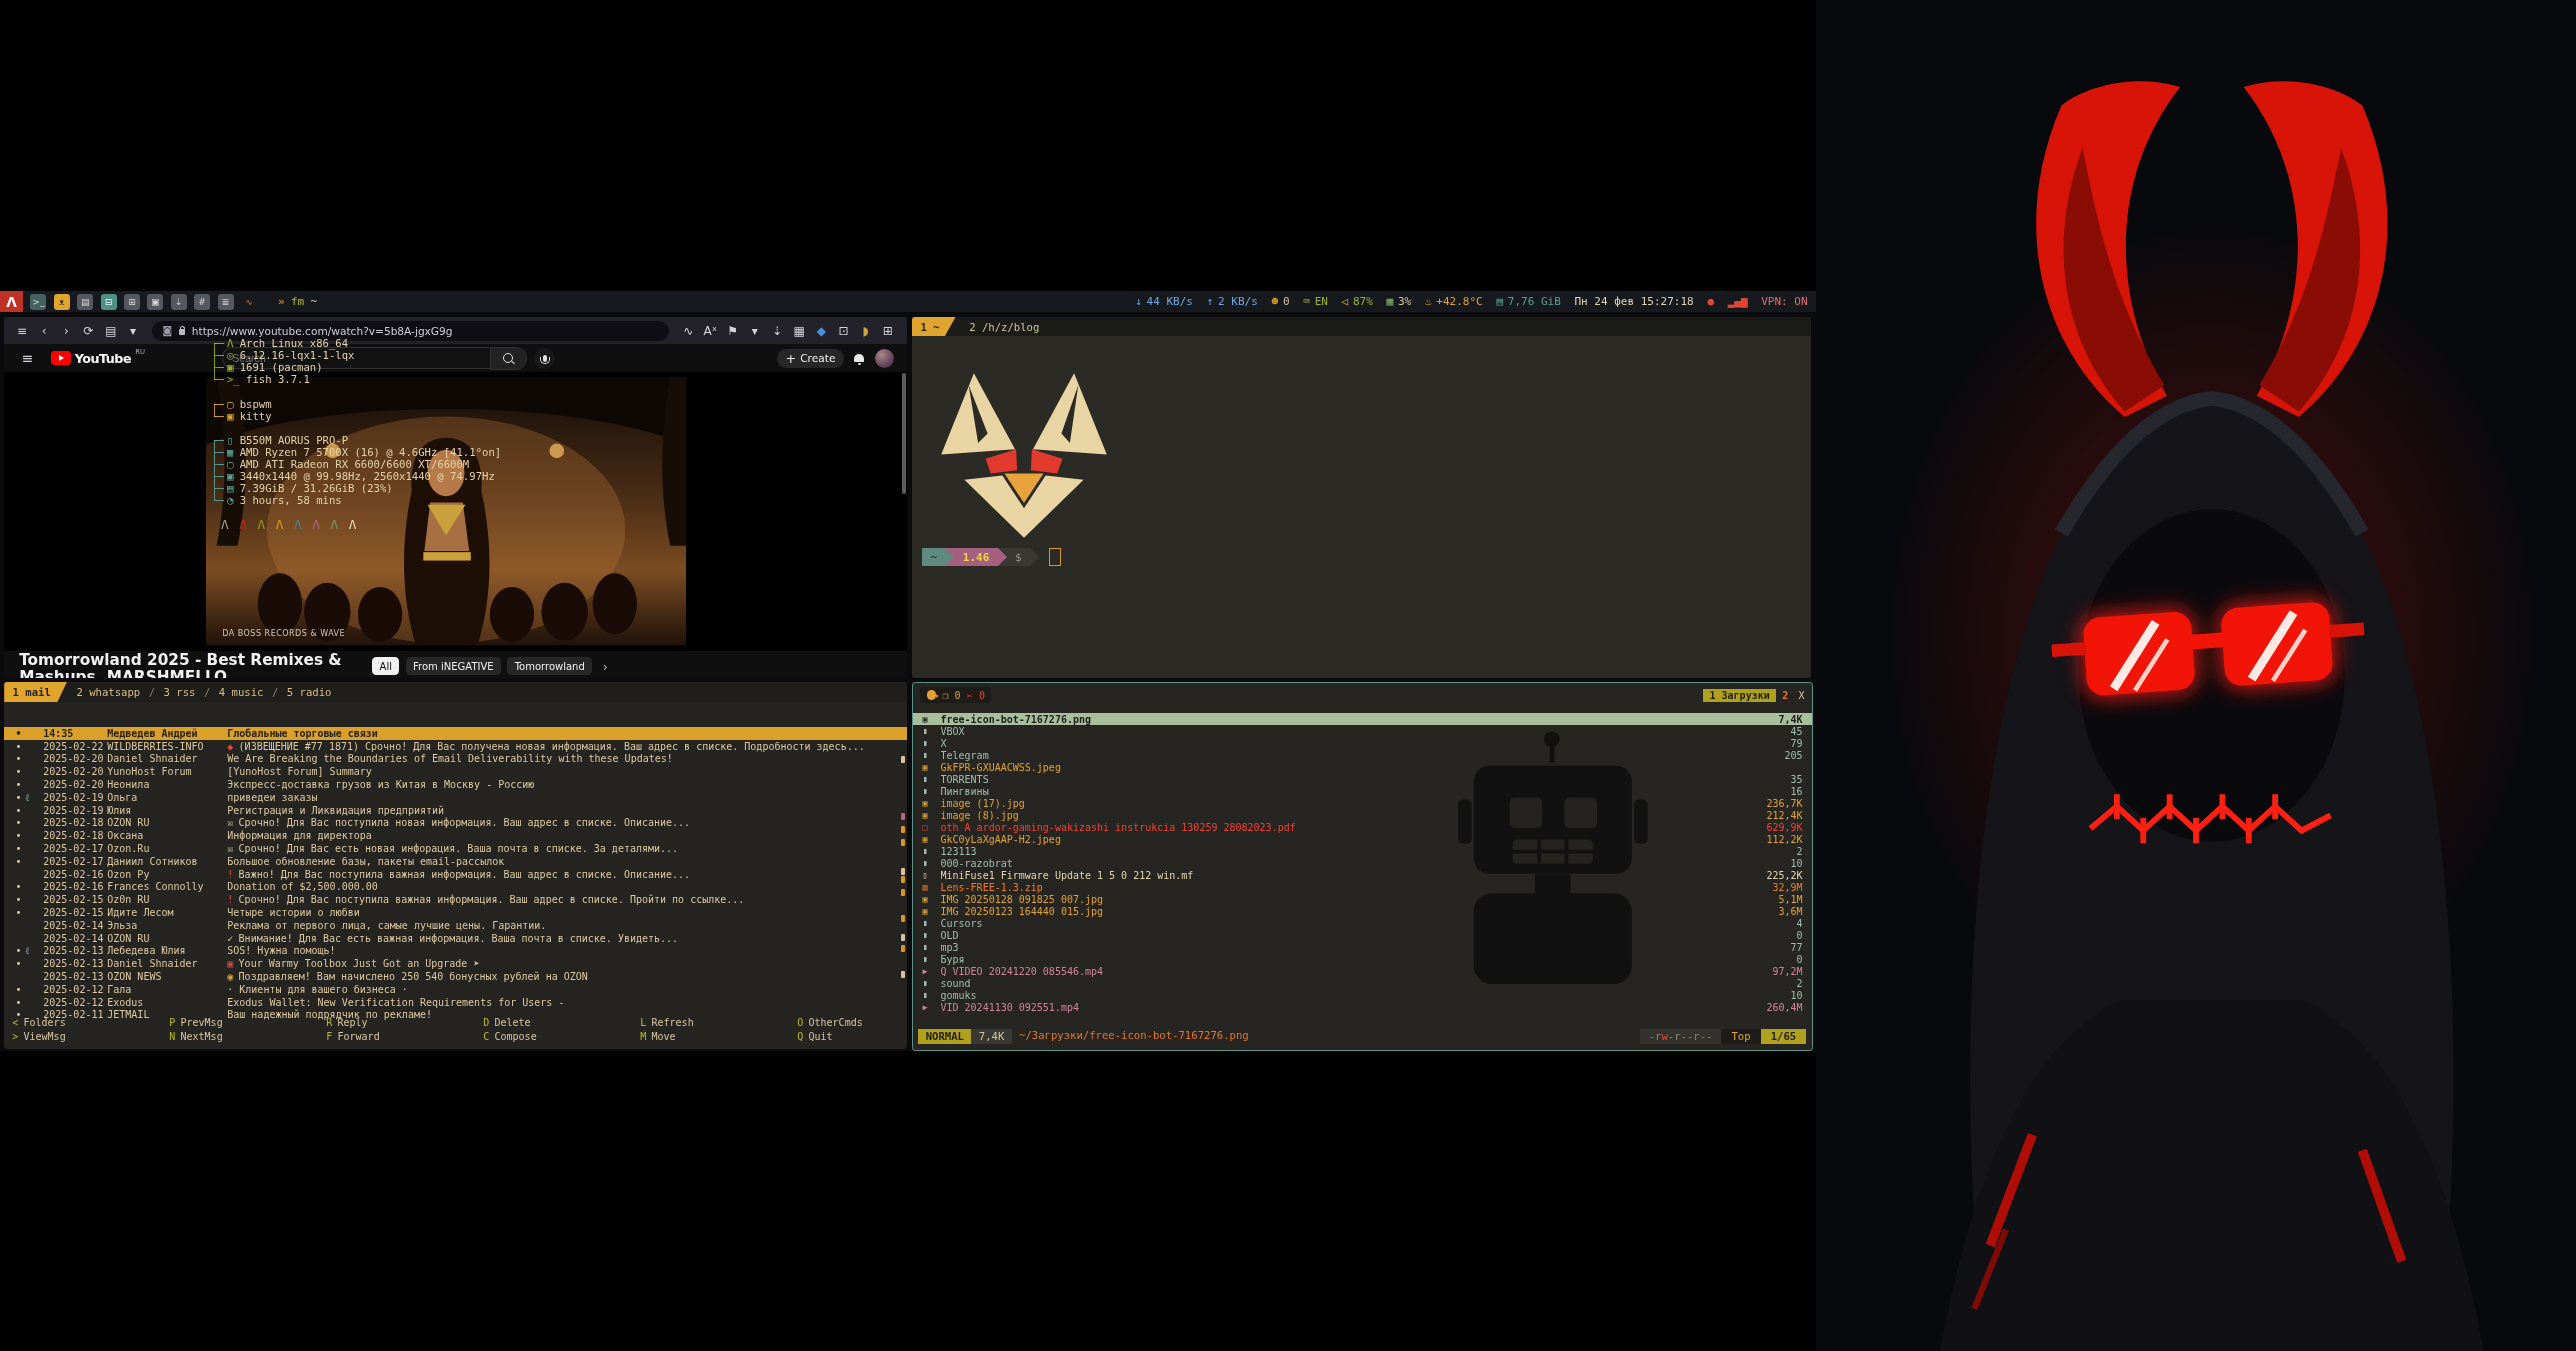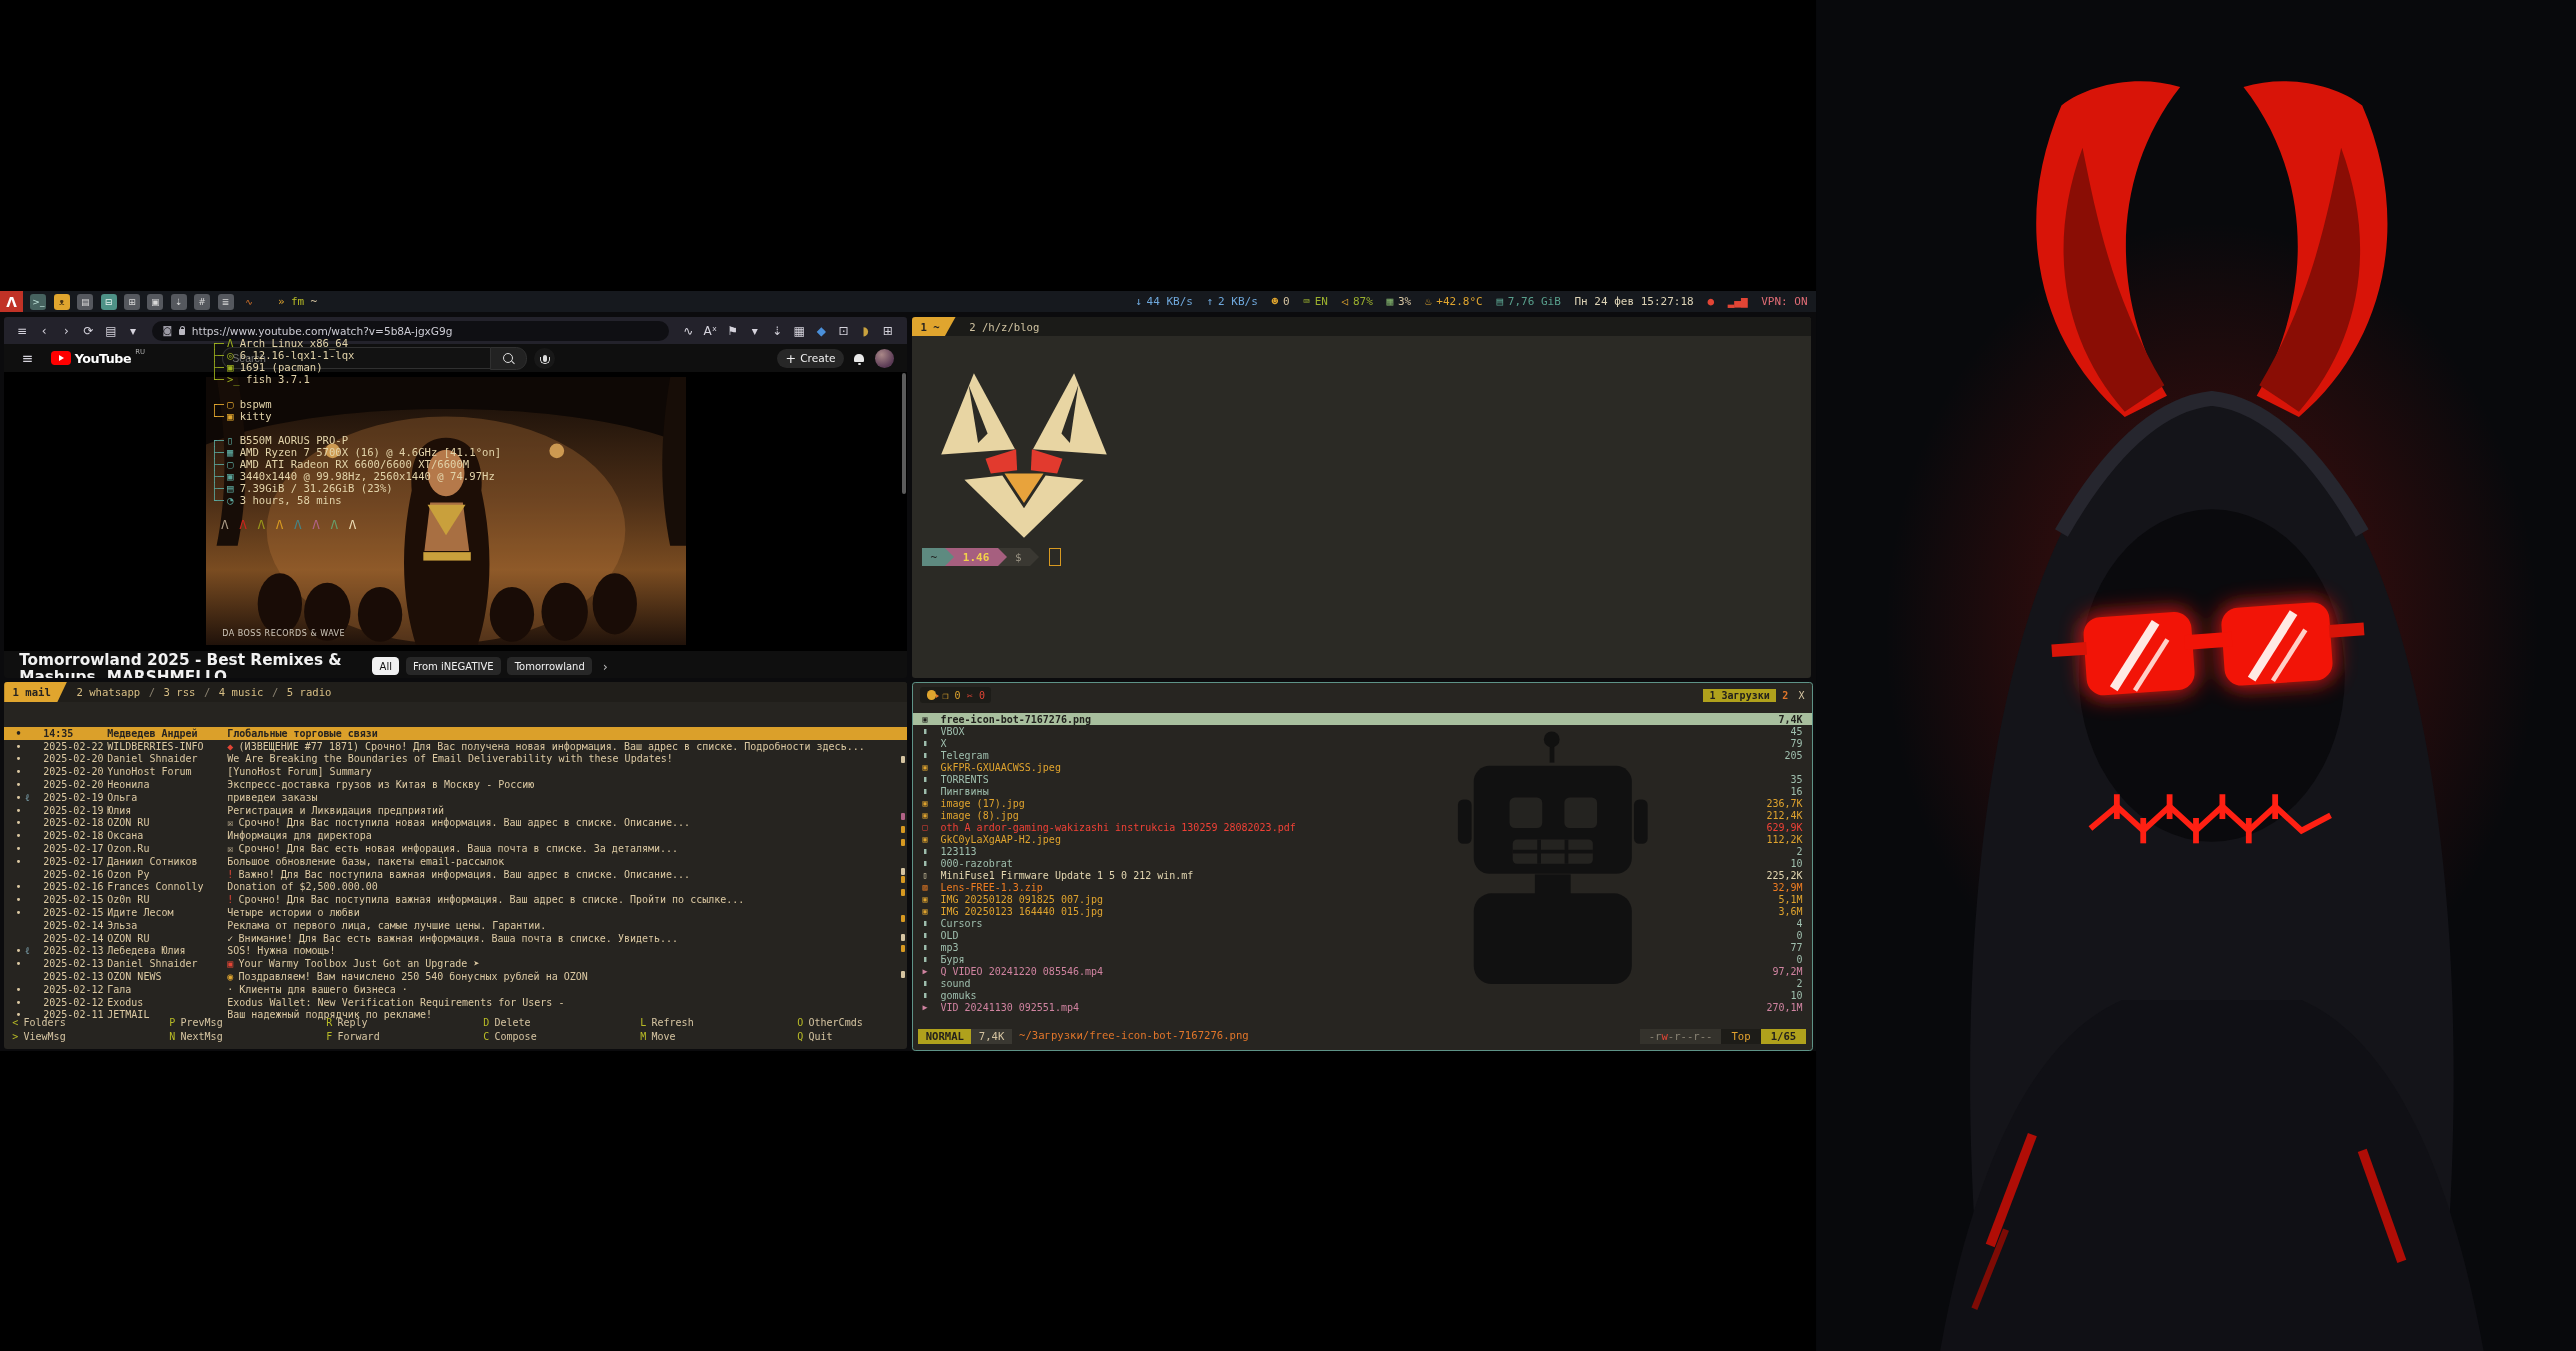--- a/index.html
+++ b/index.html
@@ -772,21 +772,21 @@
         <span class="y-size" style="color: rgb(159, 191, 174);">2</span>
       </div>
       <div class="yrow">
         <span class="y-ic" style="color: rgb(159, 191, 174);">▮</span>
         <span class="y-name" style="color: rgb(159, 191, 174);">gomuks</span>
         <span class="y-size" style="color: rgb(159, 191, 174);">10</span>
       </div>
       <div class="yrow">
         <span class="y-ic" style="color: rgb(208, 131, 160);">▶</span>
         <span class="y-name" style="color: rgb(208, 131, 160);">VID_20241130_092551.mp4</span>
-        <span class="y-size" style="color: rgb(208, 131, 160);">270,1M</span>
+        <span class="y-size" style="color: rgb(208, 131, 160);">260,4M</span>
       </div>
     </div>
   <div id="files-status">
     <span class="st-mode">NORMAL</span>
     <span class="st-size">7,4K</span>
     <span class="st-path">~/Загрузки/free-icon-bot-7167276.png</span>
     <span id="st-right">
       <span class="st-perms"><span>-r</span><span class="st-w">w</span><span>-r--r--</span></span>
       <span class="st-top">Top</span>
       <span class="st-idx">1/65</span>

